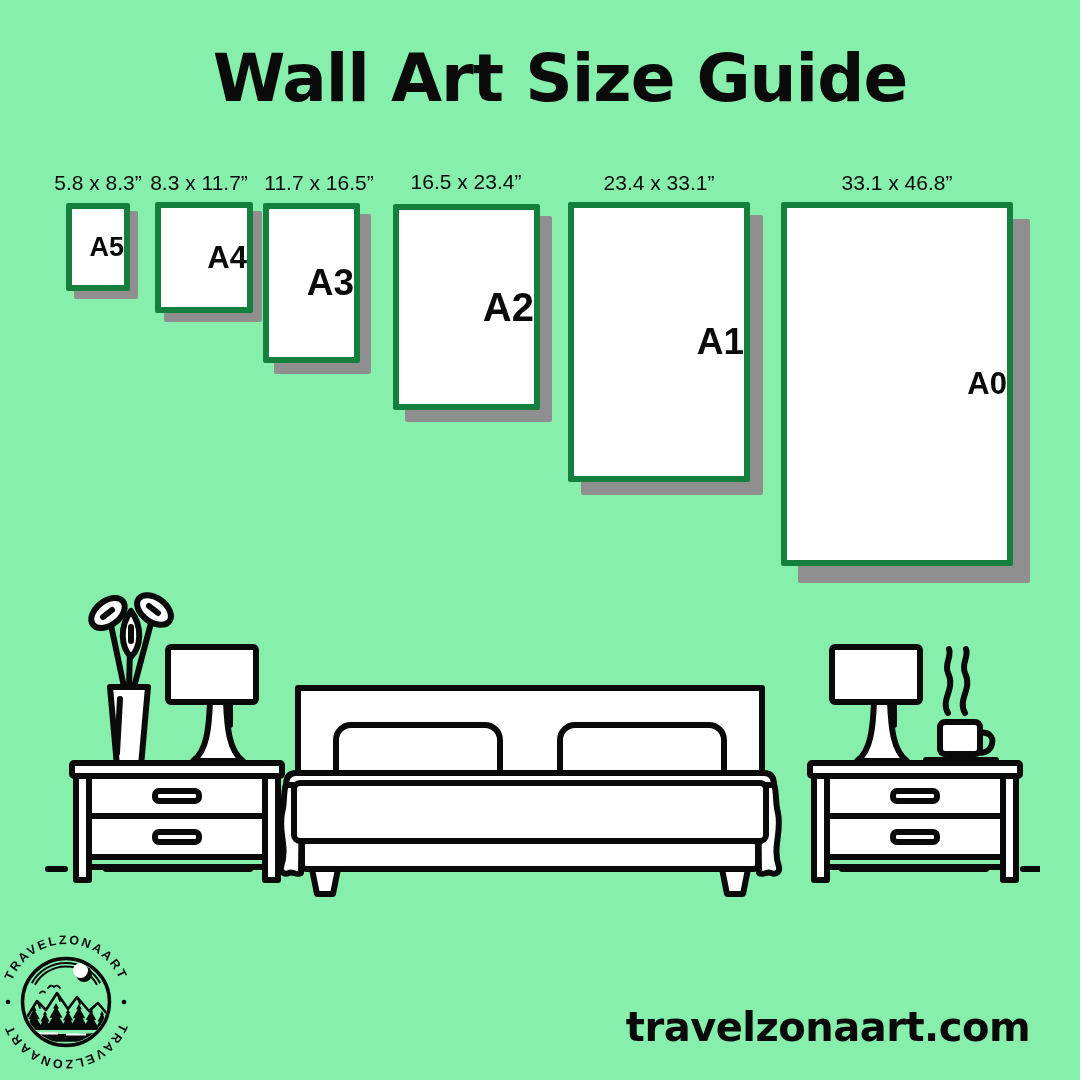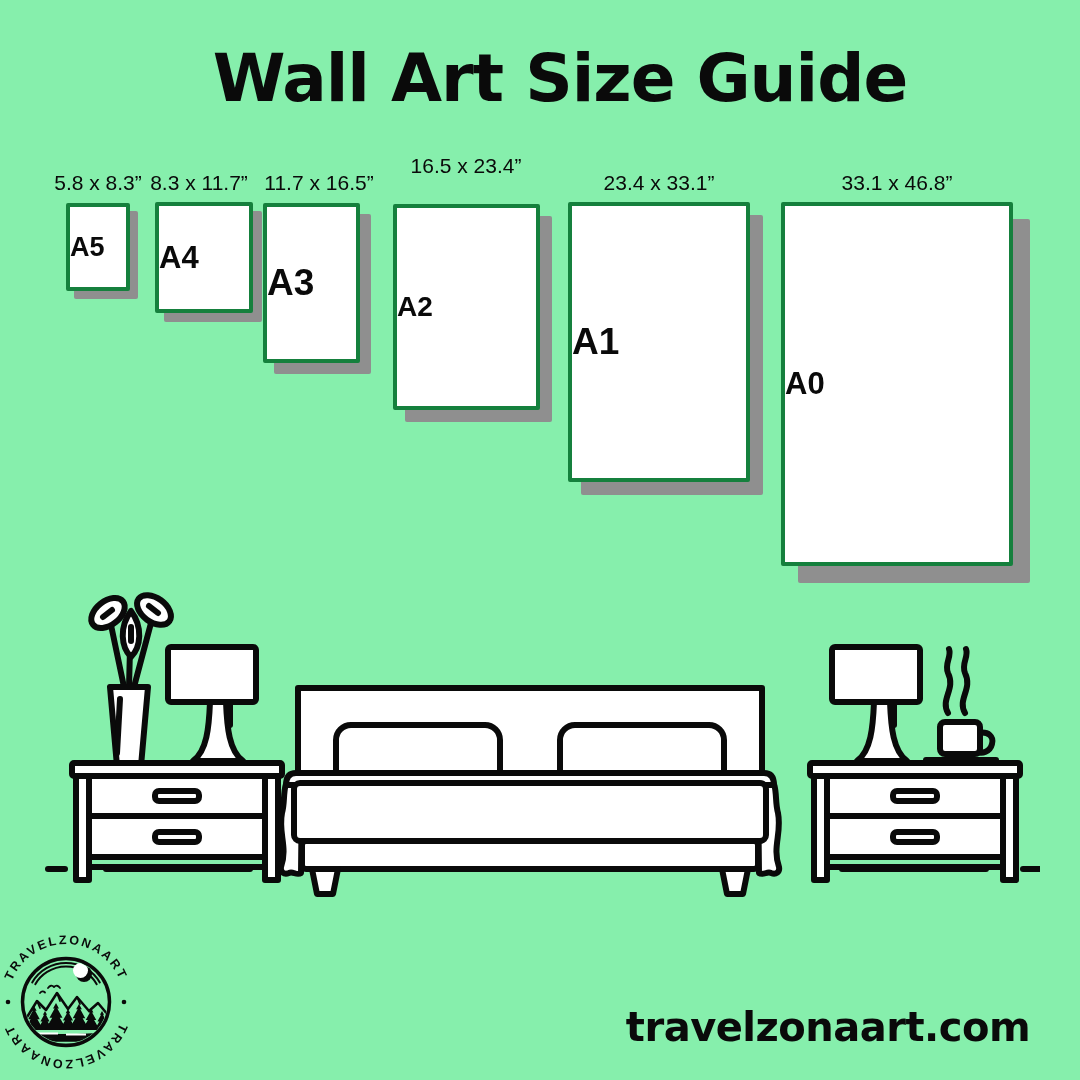--- a/index.html
+++ b/index.html
@@ -7,22 +7,22 @@
     position:relative;width:1080px;height:1080px;background:#86efac;
     font-family:"Liberation Sans",sans-serif;color:#0a0a0a;overflow:hidden;
   }
   .title{
     position:absolute;left:40px;right:0;top:40px;margin:0;
     text-align:center;font-size:66px;font-weight:bold;letter-spacing:-1px;
     font-family:"DejaVu Sans","Liberation Sans",sans-serif;
   }
   .frame{
     position:absolute;box-sizing:border-box;background:#fff;
-    border:4px solid #15803d;border-radius:2px;
-    display:flex;align-items:center;justify-content:flex-start;
+    border:6px solid #15803d;border-radius:2px;
+    display:flex;align-items:center;justify-content:flex-end;
     font-weight:bold;
   }
   .dim-label{
     position:absolute;transform:translateX(-50%);
     font-weight:normal;font-size:21px;white-space:nowrap;letter-spacing:0;
   }
   .scene{position:absolute;left:40px;top:585px;width:1000px;height:320px;}
   .scene .s{stroke:#0a0a0a;stroke-width:6;fill:none;stroke-linecap:round;stroke-linejoin:round;}
   .scene .sf{stroke:#0a0a0a;stroke-width:6;fill:#ffffff;stroke-linecap:round;stroke-linejoin:round;}
   .logo{position:absolute;left:0;top:932px;width:140px;height:146px;}
@@ -37,34 +37,34 @@
 </head>
 <body>
 
 <div class="canvas">
 
   <h1 class="title">Wall Art Size Guide</h1>
 
   <div class="dim-label" style="left:98px;top:171px">5.8 x 8.3”</div>
   <div class="dim-label" style="left:199px;top:171px">8.3 x 11.7”</div>
   <div class="dim-label" style="left:319px;top:171px">11.7 x 16.5”</div>
-  <div class="dim-label" style="left:466px;top:154px">16.5 x 23.4”</div>
+  <div class="dim-label" style="left:466px;top:170px">16.5 x 23.4”</div>
   <div class="dim-label" style="left:659px;top:171px">23.4 x 33.1”</div>
   <div class="dim-label" style="left:897px;top:171px">33.1 x 46.8”</div>
 
   <div class="frame" style="left:66px;top:203px;width:64px;height:88px;font-size:27px;box-shadow:8px 8px 0 0 #8f8f8f">
     <span>A5</span>
   </div>
   <div class="frame" style="left:155px;top:202px;width:98px;height:111px;font-size:31px;box-shadow:9px 9px 0 0 #8f8f8f">
     <span>A4</span>
   </div>
   <div class="frame" style="left:263px;top:203px;width:97px;height:160px;font-size:37px;box-shadow:11px 11px 0 0 #8f8f8f">
     <span>A3</span>
   </div>
-  <div class="frame" style="left:393px;top:204px;width:147px;height:206px;font-size:28px;box-shadow:12px 12px 0 0 #8f8f8f">
+  <div class="frame" style="left:393px;top:204px;width:147px;height:206px;font-size:40px;box-shadow:12px 12px 0 0 #8f8f8f">
     <span>A2</span>
   </div>
   <div class="frame" style="left:568px;top:202px;width:182px;height:280px;font-size:37px;box-shadow:13px 13px 0 0 #8f8f8f">
     <span>A1</span>
   </div>
   <div class="frame" style="left:781px;top:202px;width:232px;height:364px;font-size:31px;box-shadow:17px 17px 0 0 #8f8f8f">
     <span>A0</span>
   </div>
 
   <svg class="scene" viewBox="0 0 1000 320">

